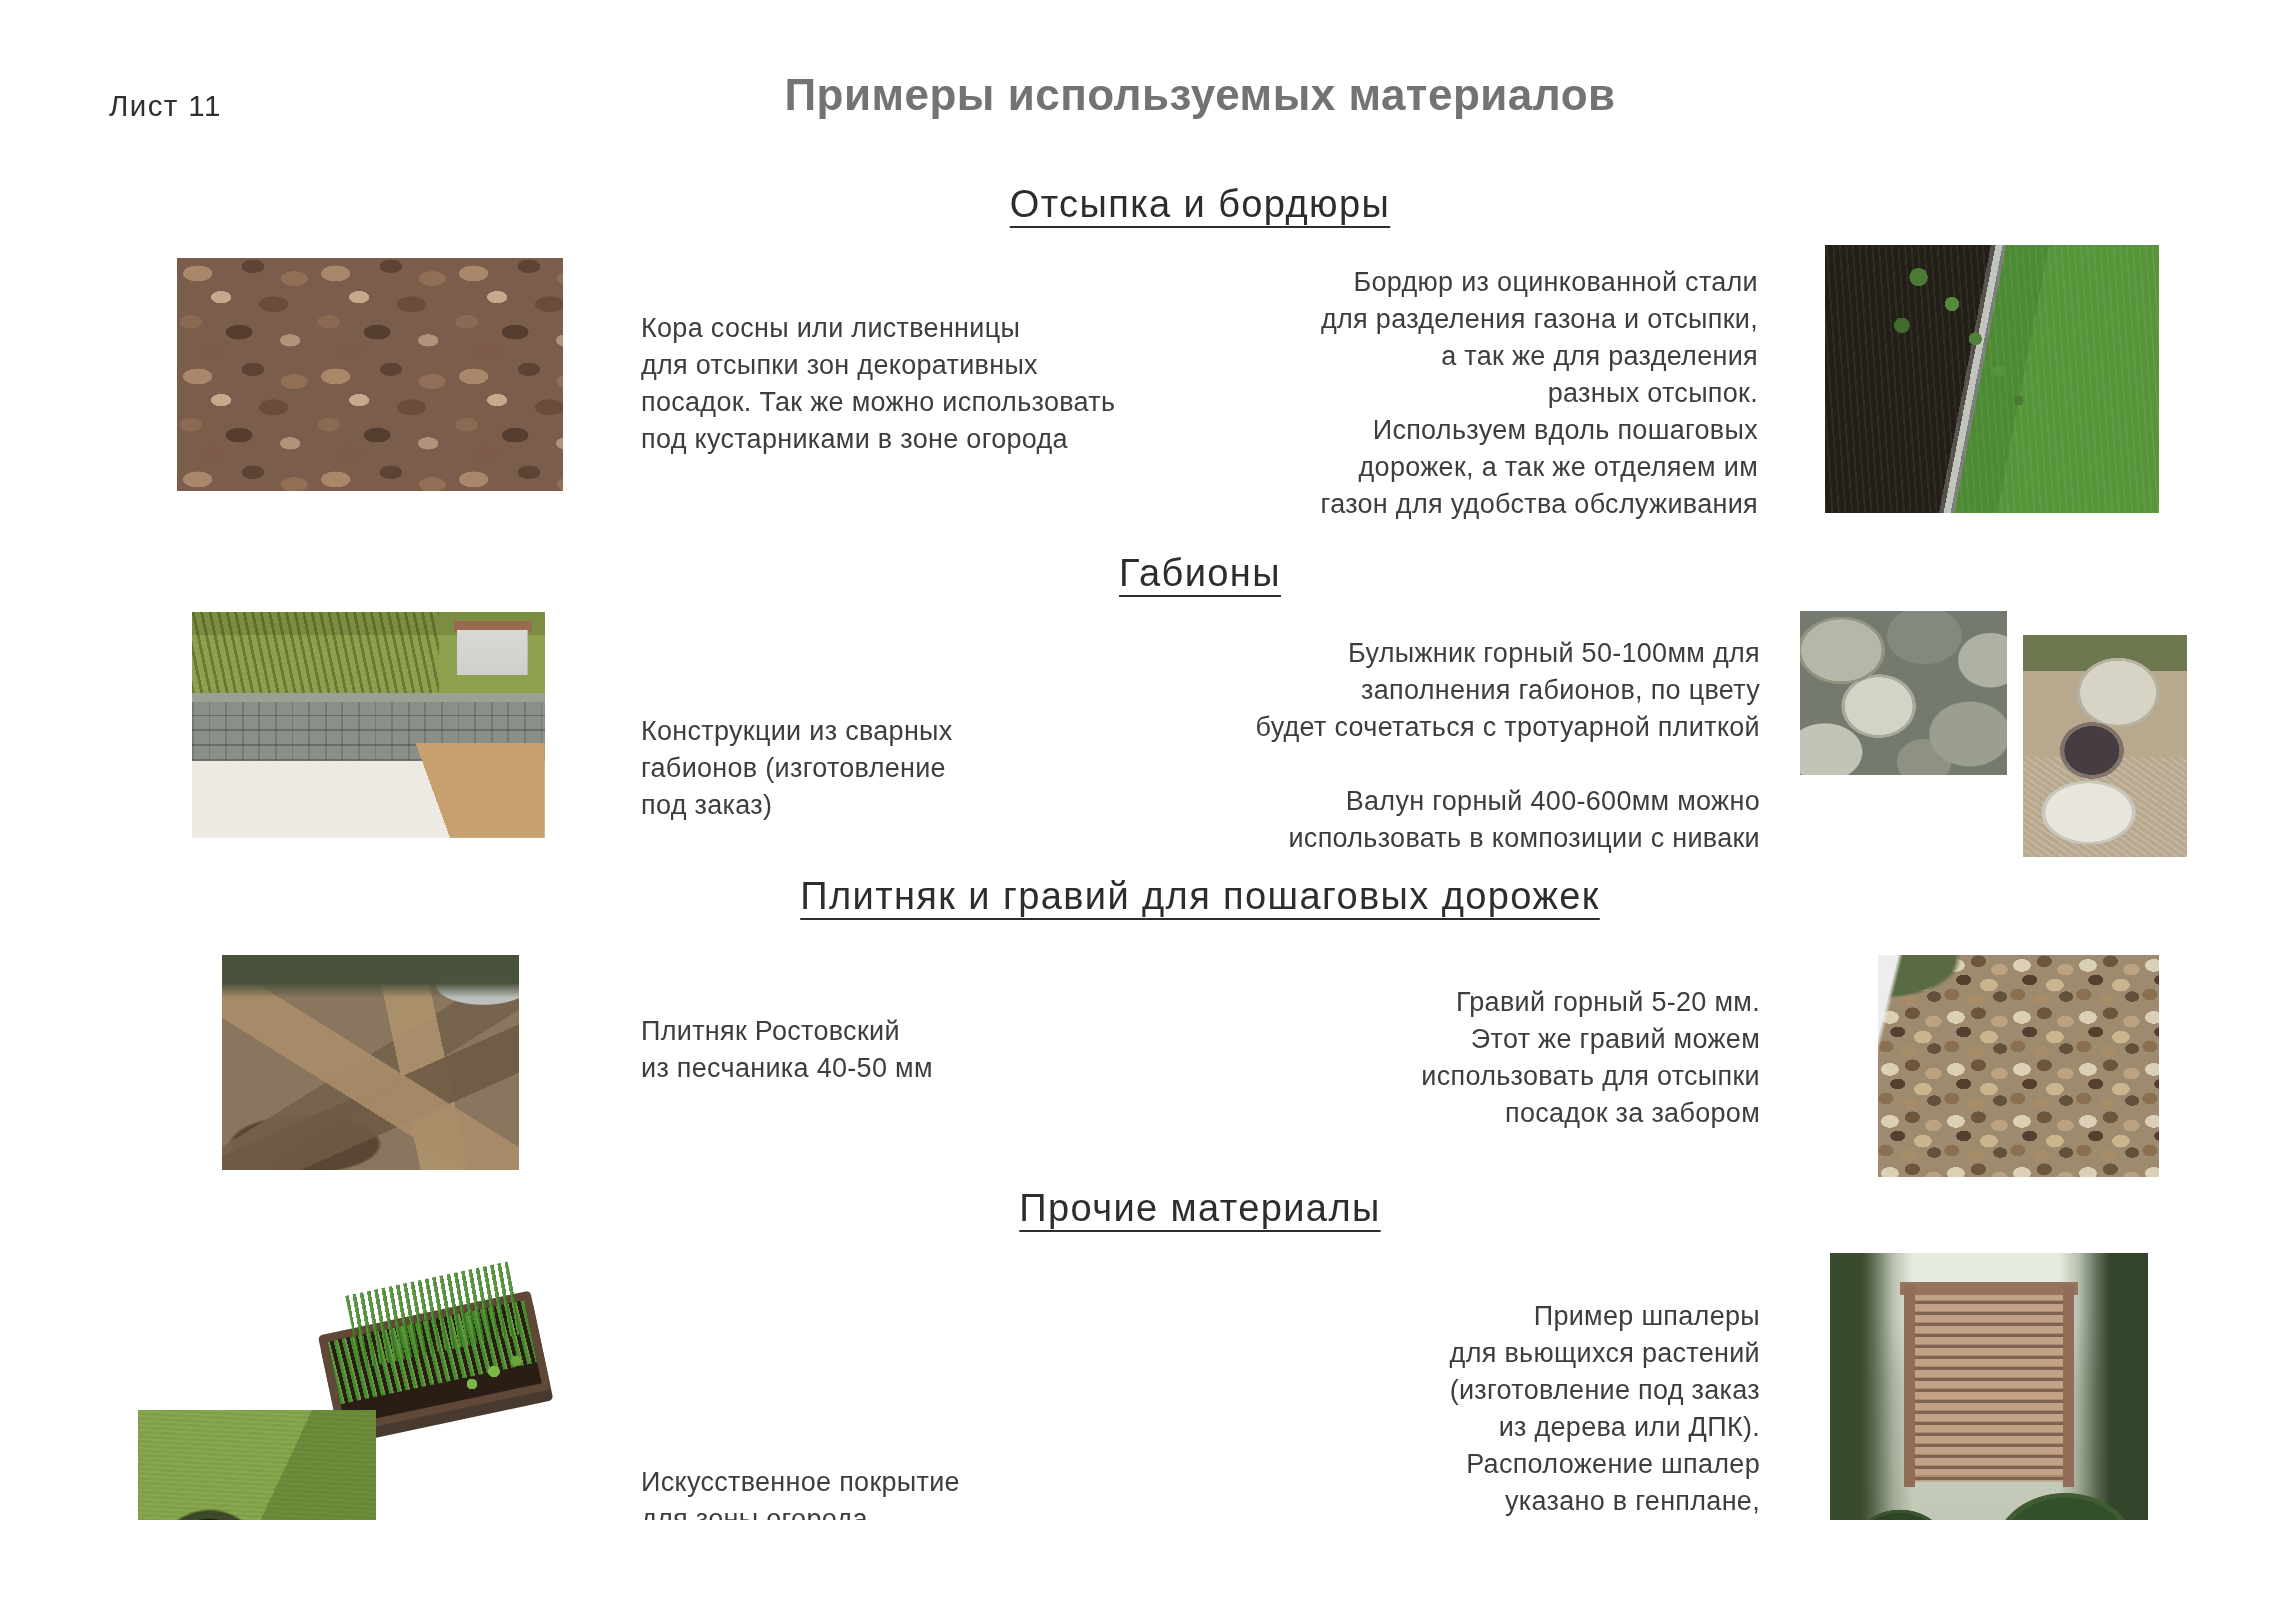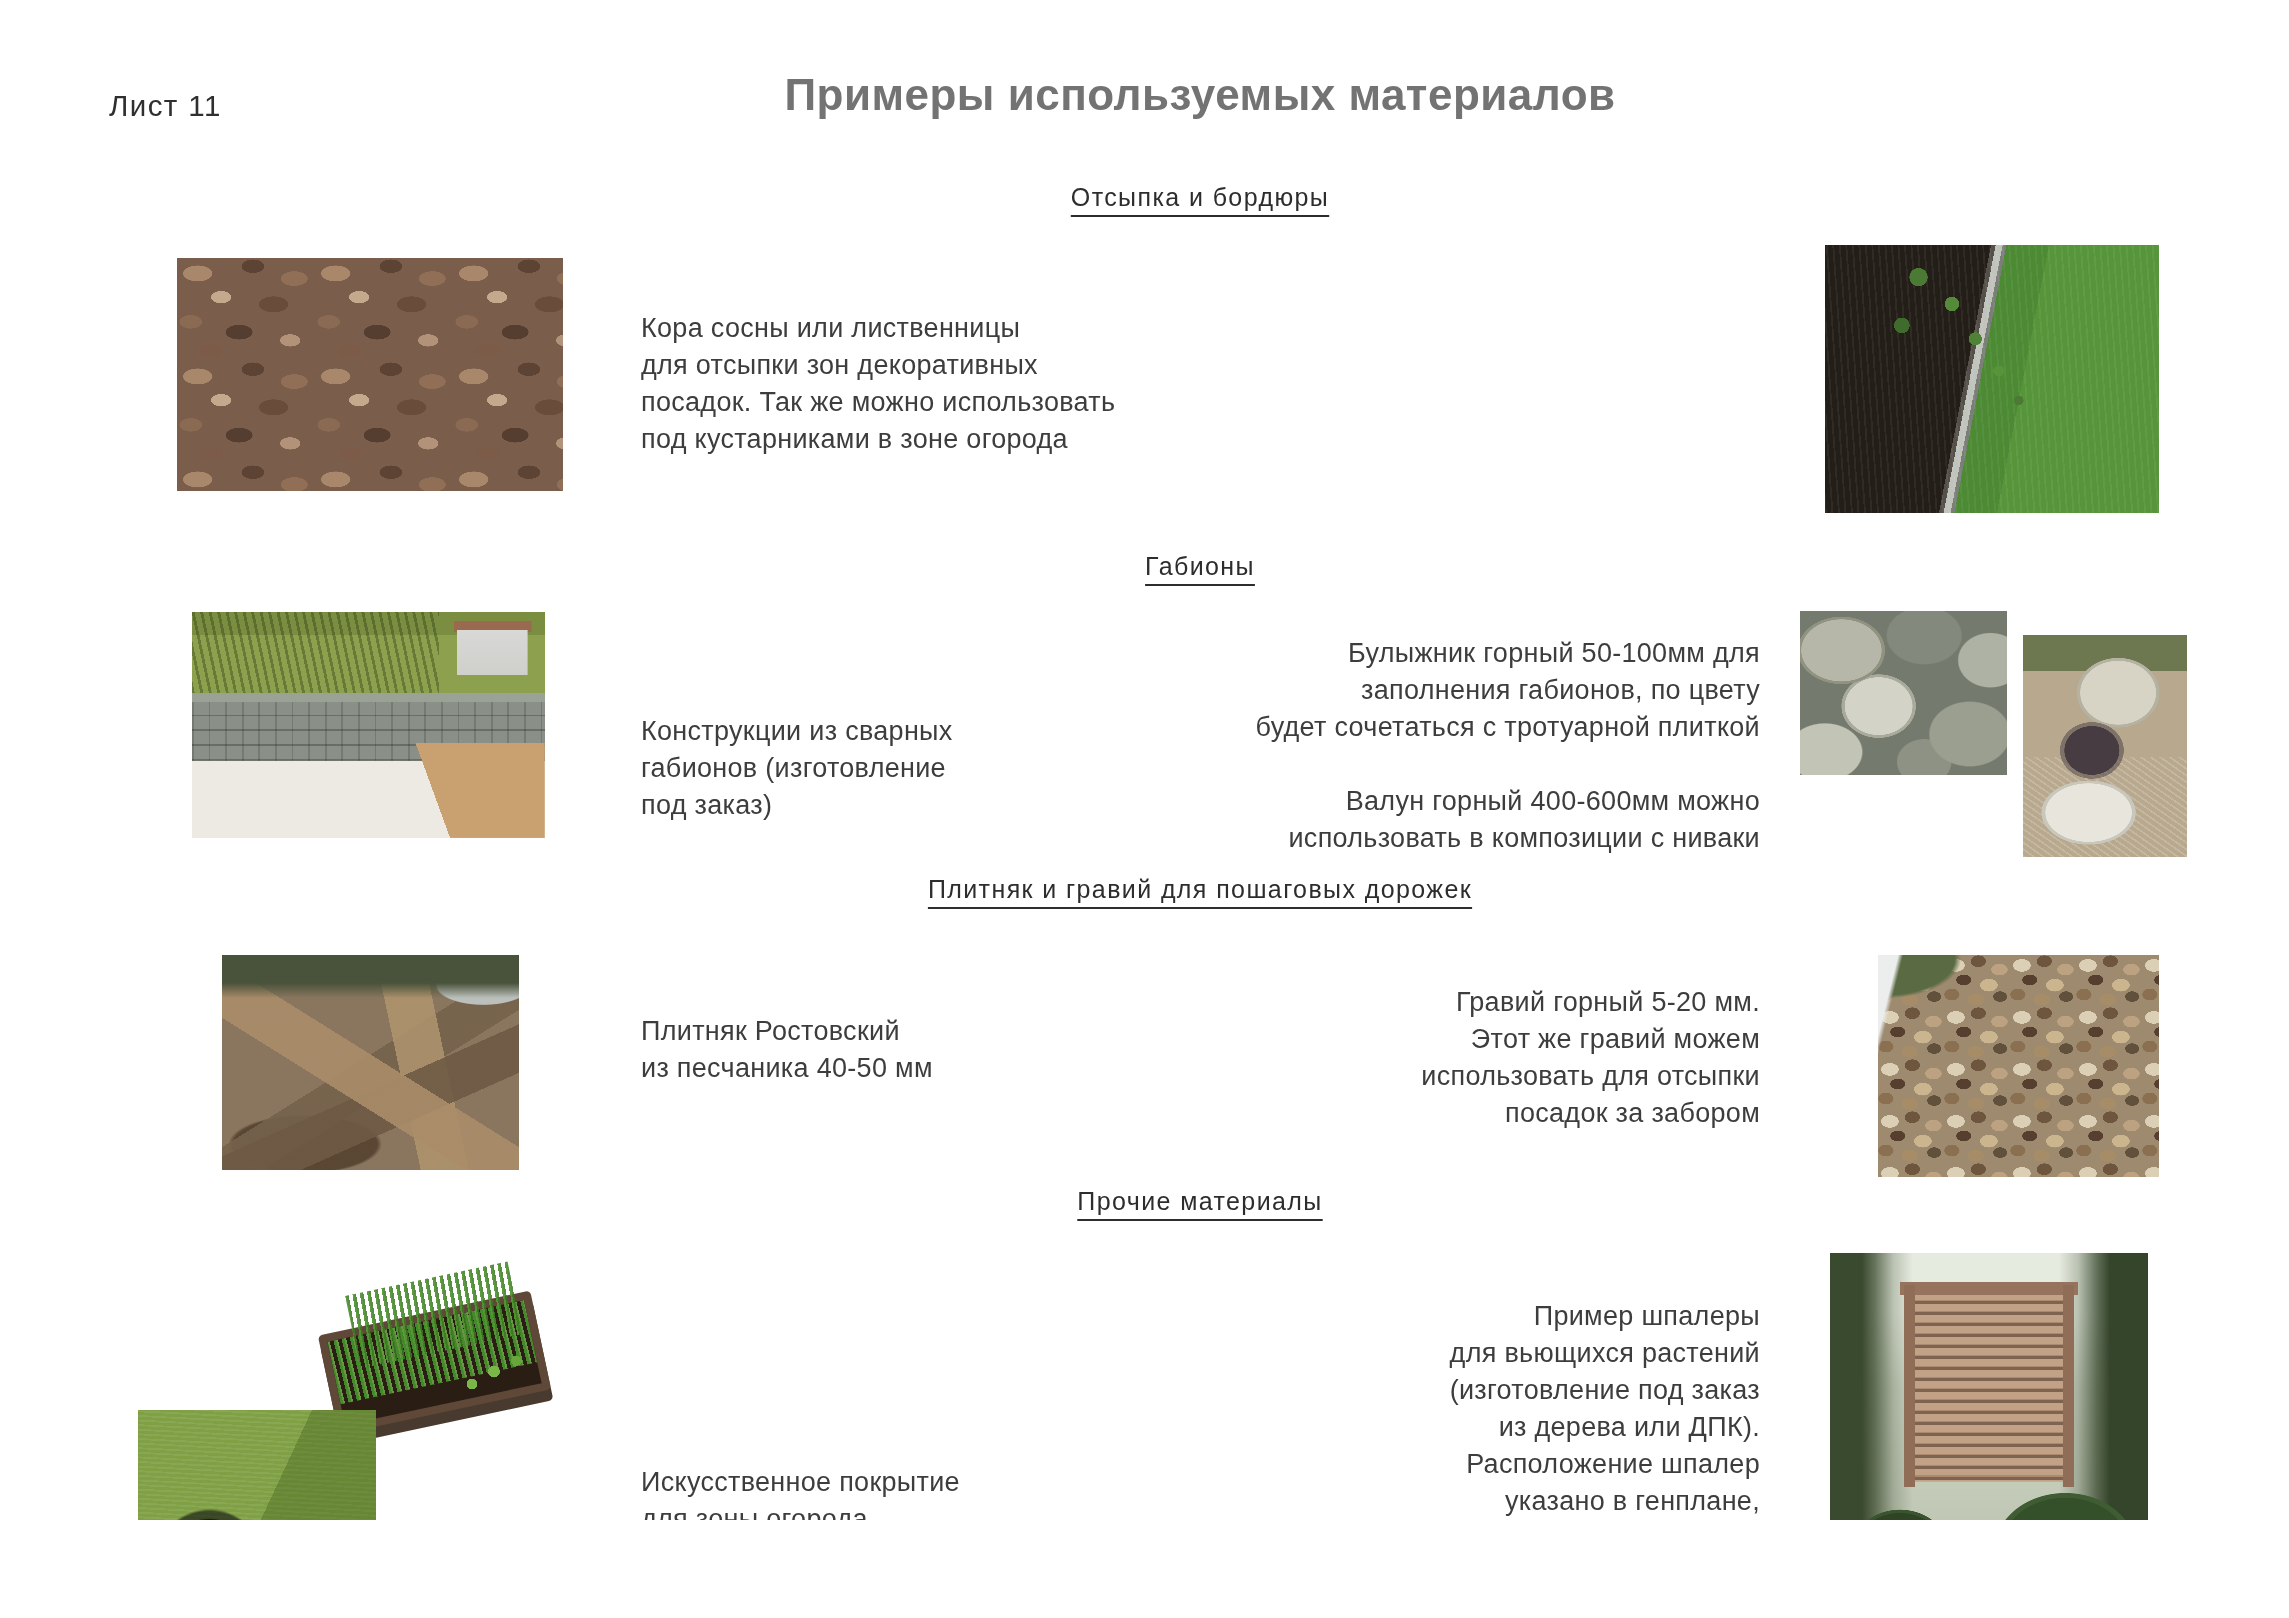--- a/index.html
+++ b/index.html
@@ -5,21 +5,21 @@
   html,body{margin:0;padding:0;background:#ffffff;}
   .page{position:relative;width:2290px;height:1520px;background:#ffffff;overflow:hidden;
         font-family:"Liberation Sans",sans-serif;color:#3d3d3d;}
 
   .sheet-label{position:absolute;left:109px;top:89px;font-size:29.5px;letter-spacing:1.4px;color:#2f2f2f;}
 
   .title{position:absolute;left:554px;top:70px;width:1292px;margin:0;text-align:center;
          font-size:44px;font-weight:bold;letter-spacing:0.5px;color:#737373;}
 
   .h{position:absolute;left:554px;width:1292px;margin:0;text-align:center;font-weight:400;
-     font-size:25px;letter-spacing:1.4px;color:#2d2d2d;text-decoration:underline;
+     font-size:38px;letter-spacing:1.4px;color:#2d2d2d;text-decoration:underline;
      text-underline-offset:9.2px;text-decoration-thickness:1.8px;}
   .h-1{top:183px}.h-2{top:552px}.h-3{top:875px}.h-4{top:1187px}
 
   .txt{position:absolute;font-size:27px;line-height:37px;letter-spacing:0.3px;white-space:pre-line;color:#3d3d3d;}
   .tr{text-align:right;}
   #t1l{left:641px;top:310px;width:554px;}
   #t1r{left:1186px;top:264px;width:572px;}
   #t2l{left:641px;top:677px;width:498px;margin-top:36px;}
   #t2r{left:1186px;top:635px;width:574px;}
   #t3l{left:641px;top:1013px;width:498px;}
@@ -173,20 +173,27 @@
 
   <div class="sheet-label">Лист 11</div>
   <h1 class="title">Примеры используемых материалов</h1>
 
   <h2 class="h h-1">Отсыпка и бордюры</h2>
   <div class="photo" id="ph-bark"></div>
   <div class="txt" id="t1l">Кора сосны или лиственницы
 для отсыпки зон декоративных
 посадок. Так же можно использовать
 под кустарниками в зоне огорода</div>
+  <div class="txt tr" id="t1r">Бордюр из оцинкованной стали
+для разделения газона и отсыпки,
+а так же для разделения
+разных отсыпок.
+Используем вдоль пошаговых
+дорожек, а так же отделяем им
+газон для удобства обслуживания</div>
   <div class="photo" id="ph-edge"></div>
 
   <h2 class="h h-2">Габионы</h2>
   <div class="photo" id="ph-gabion"></div>
   <div class="txt" id="t2l">Конструкции из сварных
 габионов (изготовление
 под заказ)</div>
   <div class="txt tr" id="t2r">Булыжник горный 50-100мм для
 заполнения габионов, по цвету
 будет сочетаться с тротуарной плиткой

